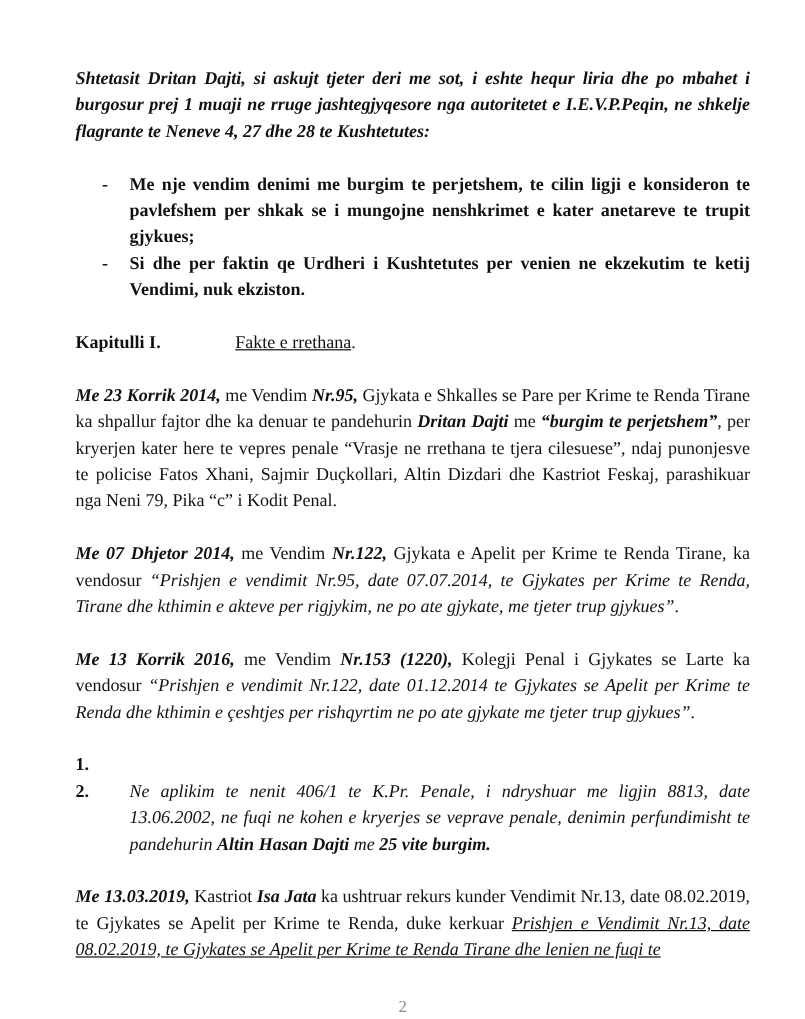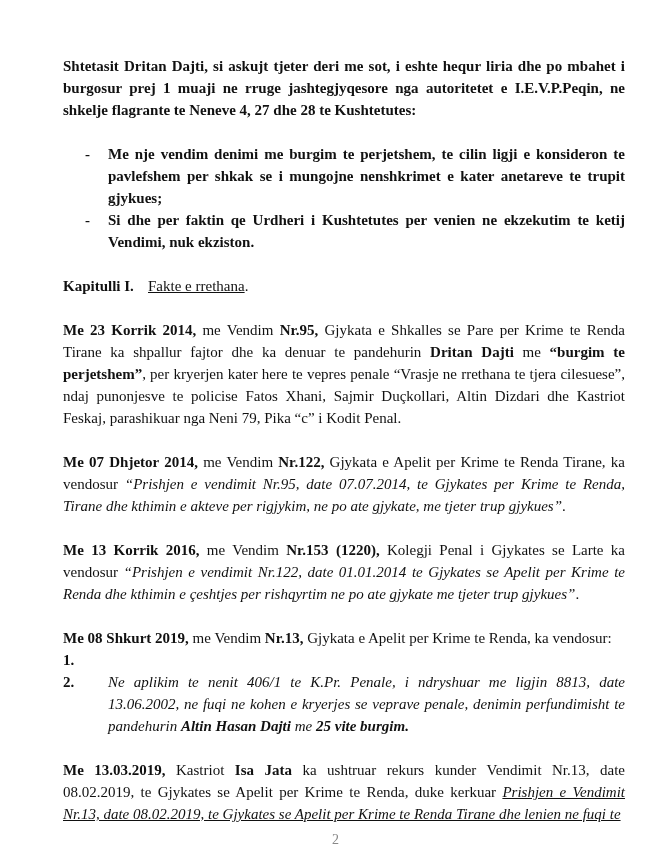--- a/index.html
+++ b/index.html
@@ -4,29 +4,29 @@
 <style>
   html, body { margin: 0; padding: 0; background: #ffffff; }
   body { width: 671px; height: 849px; position: relative; overflow: hidden; }
   .page {
     position: absolute; left: 63px; top: 55px; width: 562px;
     font-family: "Liberation Serif", "DejaVu Serif", serif;
     font-size: 15px; line-height: 22px; color: #111;
   }
   p { margin: 0; text-align: justify; }
   .gap { height: 22px; }
-  .b { font-weight: bold; }
+  .b { font-weight: bold; font-style: italic; }
   .i { font-style: italic; }
   .u { text-decoration: underline; }
   .bullet-list { margin: 0; padding: 0; list-style: none; }
   .bullet-item { position: relative; padding-left: 45px; text-align: justify; font-weight: bold; }
   .bullet-item .mark { position: absolute; left: 22px; top: 0; }
   .num-item { position: relative; padding-left: 45px; text-align: justify; }
   .num-item .mark { position: absolute; left: 0; top: 0; font-weight: bold; }
-  .heading-row { display: flex; }
+  .heading-row { display: flex; gap: 48px; }
   .heading-row .chap { font-weight: bold; width: 85px; }
   .page-number {
     position: absolute; left: 0; width: 671px; top: 832px; text-align: center;
     font-family: "Liberation Serif", "DejaVu Serif", serif; font-size: 14px; color: #888;
   }
 </style>
 </head>
 <body>
 
 <div class="page">
@@ -63,28 +63,25 @@
 
   <div class="gap"></div>
 
   <p>
     <span class="b">Me 07 Dhjetor 2014,</span><span>  me Vendim </span><span class="b">Nr.122,</span><span> Gjykata e Apelit per Krime te Renda Tirane, ka vendosur </span><span class="i">“Prishjen e vendimit Nr.95, date 07.07.2014, te Gjykates per Krime te Renda, Tirane dhe kthimin e akteve per rigjykim, ne po ate gjykate, me tjeter trup gjykues”</span><span>.</span>
   </p>
 
   <div class="gap"></div>
 
   <p>
-    <span class="b">Me 13 Korrik 2016,</span><span> me Vendim </span><span class="b">Nr.153 (1220),</span><span> Kolegji Penal i Gjykates se Larte ka vendosur </span><span class="i">“Prishjen e vendimit Nr.122, date 01.01.2014 te Gjykates se Apelit per Krime te Renda dhe kthimin e çeshtjes per rishqyrtim ne po ate gjykate me tjeter trup gjykues”</span><span>.</span>
+    <span class="b">Me 13 Korrik 2016,</span><span> me Vendim </span><span class="b">Nr.153 (1220),</span><span> Kolegji Penal i Gjykates se Larte ka vendosur </span><span class="i">“Prishjen e vendimit Nr.122, date 01.12.2014 te Gjykates se Apelit per Krime te Renda dhe kthimin e çeshtjes per rishqyrtim ne po ate gjykate me tjeter trup gjykues”</span><span>.</span>
   </p>
 
   <div class="gap"></div>
 
-  <p>
-    <span class="b">Me 08 Shkurt 2019,</span><span> me Vendim </span><span class="b">Nr.13,</span><span> Gjykata e Apelit per Krime te Renda, ka vendosur:</span>
-  </p>
 
   <div class="num-item">
     <span class="mark">1.</span>
   </div>
 
   <div class="gap"></div>
 
   <div class="num-item">
     <span class="mark">2.</span>
     <span class="i">Ne aplikim te nenit 406/1 te K.Pr. Penale, i ndryshuar me ligjin 8813, date 13.06.2002, ne fuqi ne kohen e kryerjes se veprave penale, denimin perfundimisht te pandehurin </span><span class="i b">Altin Hasan Dajti</span><span class="i"> me </span><span class="i b">25 vite burgim.</span>

